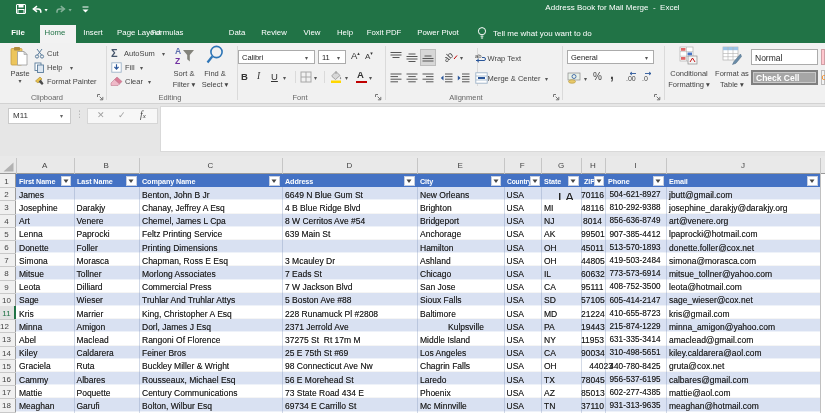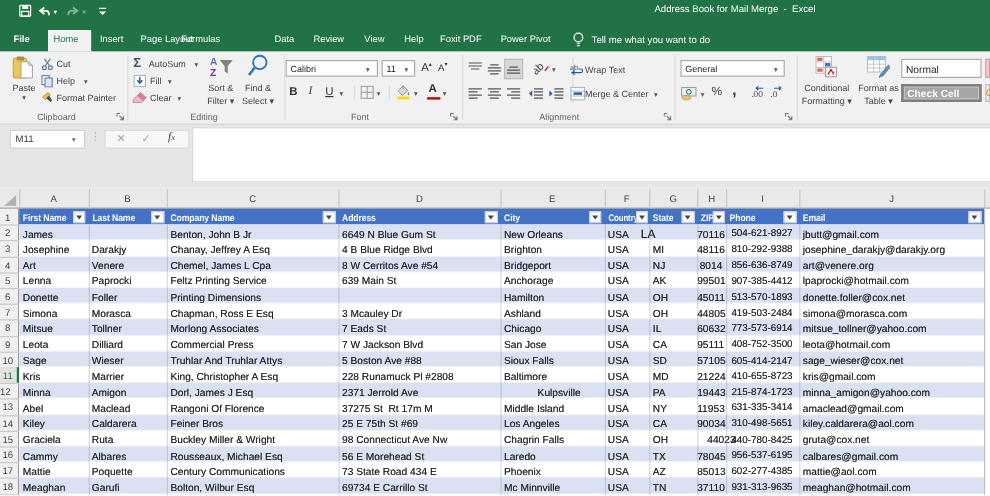--- a/index.html
+++ b/index.html
@@ -423,21 +423,21 @@
 <svg class="abs" style="left:809.2px;top:178.8px;" width="6" height="5" viewBox="0 0 6 5">
       <path d="M0.5 0.5 h5 l-2.5 3.5 Z" fill="#444"></path>
     </svg>
 <div class="abs" style="left:16px;top:187.2px;width:804px;height:13.2px;background:#d9e1f2;border-bottom:1px solid #eef2f9;box-sizing:border-box;"></div>
 <div class="t d" style="left:19px;top:189.79999999999998px;font-size:8.5px;color:#1f1f1f;">James</div>
 <div class="t d" style="left:76.5px;top:189.79999999999998px;font-size:14px;color:#1f1f1f;margin-top:19px;">Butt</div>
 <div class="t d" style="left:142px;top:189.79999999999998px;font-size:8.5px;color:#1f1f1f;">Benton, John B Jr</div>
 <div class="t d" style="left:285px;top:189.79999999999998px;font-size:8.5px;color:#1f1f1f;">6649 N Blue Gum St</div>
 <div class="t d" style="left:420px;top:189.79999999999998px;font-size:8.5px;color:#1f1f1f;">New Orleans</div>
 <div class="t d" style="left:506.5px;top:189.79999999999998px;font-size:8.5px;color:#1f1f1f;">USA</div>
-<div class="t d" style="left:520px;top:189.79999999999998px;font-size:10px;color:#1f1f1f;padding-left:14px;">LA</div>
+<div class="t d" style="left:544px;top:189.79999999999998px;font-size:13px;color:#1f1f1f;padding-left:14px;">LA</div>
 <div class="t d" style="left:581px;top:189.79999999999998px;width:21px;text-align:right;font-size:8.5px;color:#1f1f1f;">70116</div>
 <div class="t d" style="left:609.5px;top:190.0px;font-size:8.2px;color:#1f1f1f;">504-621-8927</div>
 <div class="t d" style="left:669px;top:189.79999999999998px;font-size:8.5px;color:#1f1f1f;">jbutt@gmail.com</div>
 <div class="abs" style="left:16px;top:200.39999999999998px;width:804px;height:13.2px;background:#ffffff;border-bottom:1px solid #f5f5f5;box-sizing:border-box;"></div>
 <div class="t d" style="left:19px;top:202.99999999999997px;font-size:8.5px;color:#1f1f1f;">Josephine</div>
 <div class="t d" style="left:76.5px;top:202.99999999999997px;font-size:8.5px;color:#1f1f1f;">Darakjy</div>
 <div class="t d" style="left:142px;top:202.99999999999997px;font-size:8.5px;color:#1f1f1f;">Chanay, Jeffrey A Esq</div>
 <div class="t d" style="left:285px;top:202.99999999999997px;font-size:8.5px;color:#1f1f1f;">4 B Blue Ridge Blvd</div>
 <div class="t d" style="left:420px;top:202.99999999999997px;font-size:8.5px;color:#1f1f1f;">Brighton</div>
 <div class="t d" style="left:506.5px;top:202.99999999999997px;font-size:8.5px;color:#1f1f1f;">USA</div>
@@ -535,21 +535,21 @@
 <div class="t d" style="left:669px;top:308.6px;font-size:8.5px;color:#1f1f1f;">kris@gmail.com</div>
 <div class="abs" style="left:16px;top:319.2px;width:804px;height:13.2px;background:#d9e1f2;border-bottom:1px solid #eef2f9;box-sizing:border-box;"></div>
 <div class="t d" style="left:19px;top:321.8px;font-size:8.5px;color:#1f1f1f;">Minna</div>
 <div class="t d" style="left:76.5px;top:321.8px;font-size:8.5px;color:#1f1f1f;">Amigon</div>
 <div class="t d" style="left:142px;top:321.8px;font-size:8.5px;color:#1f1f1f;">Dorl, James J Esq</div>
 <div class="t d" style="left:285px;top:321.8px;font-size:8.5px;color:#1f1f1f;">2371 Jerrold Ave</div>
 <div class="t d" style="left:420px;top:321.8px;font-size:8.5px;color:#1f1f1f;padding-left:28px;">Kulpsville</div>
 <div class="t d" style="left:506.5px;top:321.8px;font-size:8.5px;color:#1f1f1f;">USA</div>
 <div class="t d" style="left:544px;top:321.8px;font-size:8.5px;color:#1f1f1f;">PA</div>
 <div class="t d" style="left:581px;top:321.8px;width:21px;text-align:right;font-size:8.5px;color:#1f1f1f;">19443</div>
-<div class="t d" style="left:609.5px;top:322.0px;font-size:8.2px;color:#1f1f1f;">215-874-1723</div>
+<div class="t d" style="left:609.5px;top:322.0px;font-size:8.2px;color:#1f1f1f;">215-874-1229</div>
 <div class="t d" style="left:669px;top:321.8px;font-size:8.5px;color:#1f1f1f;">minna_amigon@yahoo.com</div>
 <div class="abs" style="left:16px;top:332.4px;width:804px;height:13.2px;background:#ffffff;border-bottom:1px solid #f5f5f5;box-sizing:border-box;"></div>
 <div class="t d" style="left:19px;top:335.0px;font-size:8.5px;color:#1f1f1f;">Abel</div>
 <div class="t d" style="left:76.5px;top:335.0px;font-size:8.5px;color:#1f1f1f;">Maclead</div>
 <div class="t d" style="left:142px;top:335.0px;font-size:8.5px;color:#1f1f1f;">Rangoni Of Florence</div>
 <div class="t d" style="left:285px;top:335.0px;font-size:8.5px;color:#1f1f1f;">37275 St&nbsp; Rt 17m M</div>
 <div class="t d" style="left:420px;top:335.0px;font-size:8.5px;color:#1f1f1f;">Middle Island</div>
 <div class="t d" style="left:506.5px;top:335.0px;font-size:8.5px;color:#1f1f1f;">USA</div>
 <div class="t d" style="left:544px;top:335.0px;font-size:8.5px;color:#1f1f1f;">NY</div>
 <div class="t d" style="left:581px;top:335.0px;width:21px;text-align:left;font-size:8.5px;color:#1f1f1f;">11953</div>

